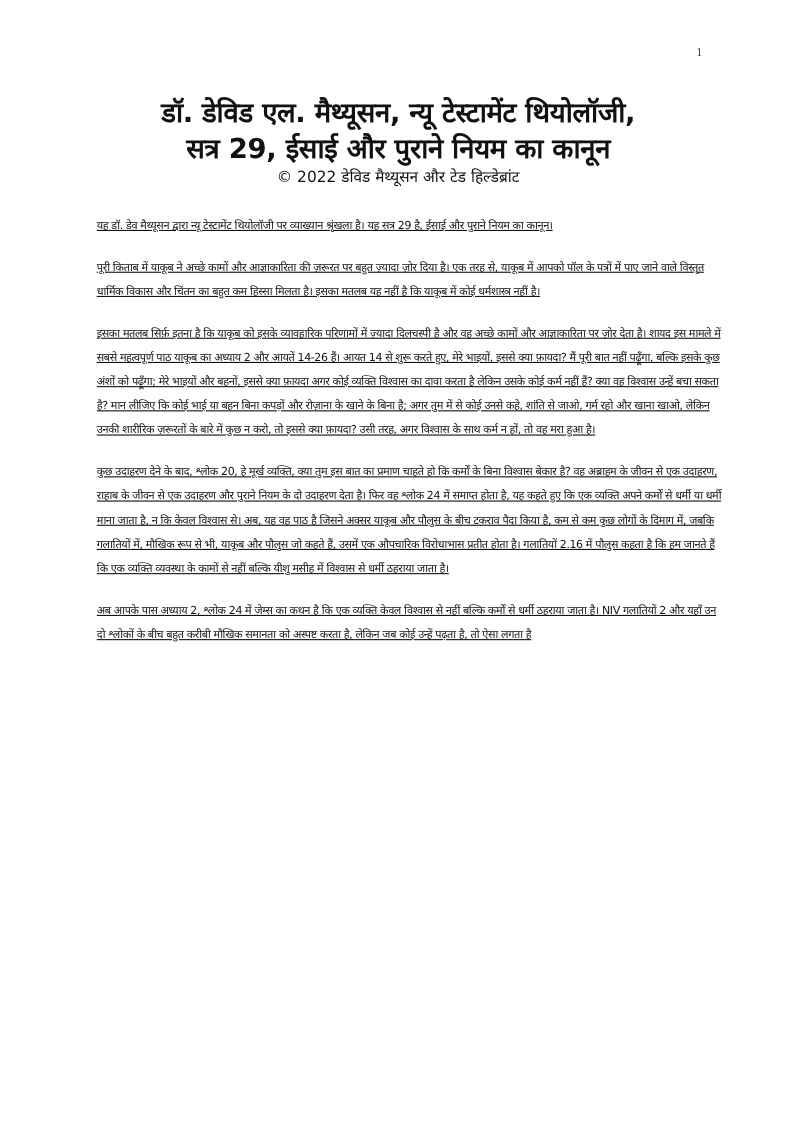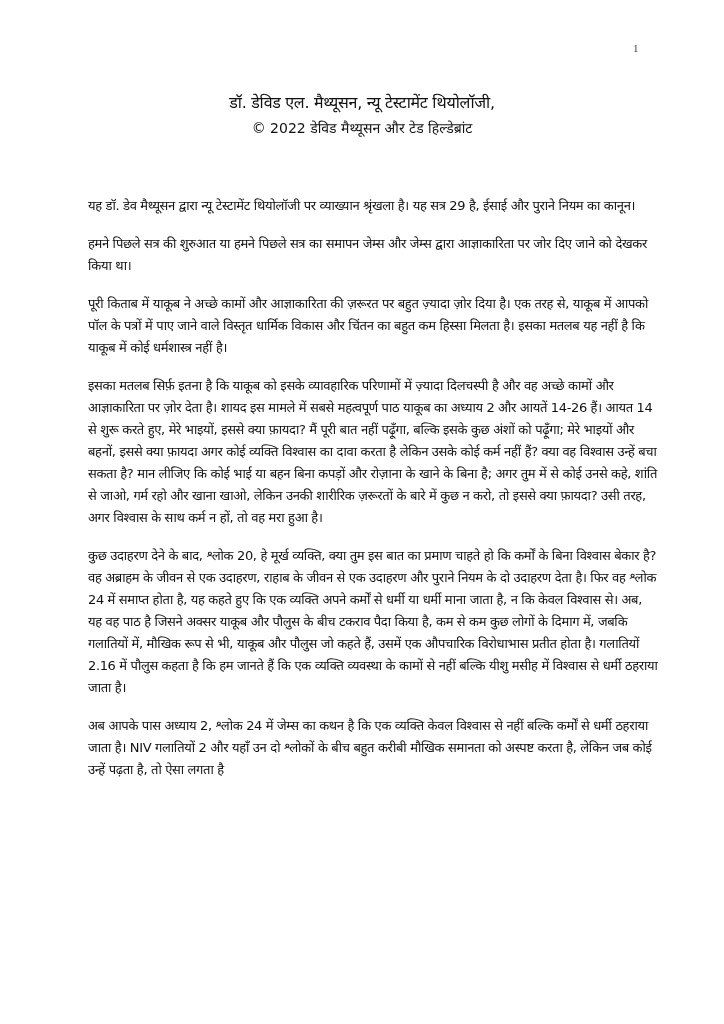--- a/index.html
+++ b/index.html
@@ -24,56 +24,57 @@
       color: #444444;
     }
     .title-block {
       position: absolute;
       top: 86px;
       left: 60px;
       width: 604px;
       text-align: center;
     }
     .title {
-      font-size: 16px;
-      font-weight: normal;
+      font-size: 25px;
+      font-weight: bold;
       line-height: 33px;
       margin: 0;
       letter-spacing: -0.3px;
     }
     .copyright {
       font-size: 14px;
       line-height: 18px;
       margin: 0;
     }
     .body {
       position: absolute;
       top: 195px;
       left: 88px;
       width: 570px;
     }
     .para {
-      font-size: 13px;
+      font-size: 10px;
       line-height: 22px;
       margin: 0 0 16px 0;
       letter-spacing: -0.35px;
+      text-decoration: underline;
     }
   </style>
 </head>
 <body>
 
 <div class="page-number">1</div>
 
 <div class="title-block">
   <h1 class="title">
     <span>डॉ. डेविड एल. मैथ्यूसन, न्यू टेस्टामेंट थियोलॉजी,</span><br>
+    <span>सत्र 29, ईसाई और पुराने नियम का कानून</span>
   </h1>
   <p class="copyright">© 2022 डेविड मैथ्यूसन और टेड हिल्डेब्रांट</p>
 </div>
 
 <div class="body">
   <p class="para">यह डॉ. डेव मैथ्यूसन द्वारा न्यू टेस्टामेंट थियोलॉजी पर व्याख्यान श्रृंखला है। यह सत्र 29 है, ईसाई और पुराने नियम का कानून।</p>
-  <p class="para">हमने पिछले सत्र की शुरुआत या हमने पिछले सत्र का समापन जेम्स और जेम्स द्वारा आज्ञाकारिता पर जोर दिए जाने को देखकर किया था।</p>
   <p class="para">पूरी किताब में याकूब ने अच्छे कामों और आज्ञाकारिता की ज़रूरत पर बहुत ज़्यादा ज़ोर दिया है। एक तरह से, याकूब में आपको पॉल के पत्रों में पाए जाने वाले विस्तृत धार्मिक विकास और चिंतन का बहुत कम हिस्सा मिलता है। इसका मतलब यह नहीं है कि याकूब में कोई धर्मशास्त्र नहीं है।</p>
   <p class="para">इसका मतलब सिर्फ़ इतना है कि याकूब को इसके व्यावहारिक परिणामों में ज़्यादा दिलचस्पी है और वह अच्छे कामों और आज्ञाकारिता पर ज़ोर देता है। शायद इस मामले में सबसे महत्वपूर्ण पाठ याकूब का अध्याय 2 और आयतें 14-26 हैं। आयत 14 से शुरू करते हुए, मेरे भाइयों, इससे क्या फ़ायदा? मैं पूरी बात नहीं पढ़ूँगा, बल्कि इसके कुछ अंशों को पढ़ूँगा; मेरे भाइयों और बहनों, इससे क्या फ़ायदा अगर कोई व्यक्ति विश्वास का दावा करता है लेकिन उसके कोई कर्म नहीं हैं? क्या वह विश्वास उन्हें बचा सकता है? मान लीजिए कि कोई भाई या बहन बिना कपड़ों और रोज़ाना के खाने के बिना है; अगर तुम में से कोई उनसे कहे, शांति से जाओ, गर्म रहो और खाना खाओ, लेकिन उनकी शारीरिक ज़रूरतों के बारे में कुछ न करो, तो इससे क्या फ़ायदा? उसी तरह, अगर विश्वास के साथ कर्म न हों, तो वह मरा हुआ है।</p>
   <p class="para">कुछ उदाहरण देने के बाद, श्लोक 20, हे मूर्ख व्यक्ति, क्या तुम इस बात का प्रमाण चाहते हो कि कर्मों के बिना विश्वास बेकार है? वह अब्राहम के जीवन से एक उदाहरण, राहाब के जीवन से एक उदाहरण और पुराने नियम के दो उदाहरण देता है। फिर वह श्लोक 24 में समाप्त होता है, यह कहते हुए कि एक व्यक्ति अपने कर्मों से धर्मी या धर्मी माना जाता है, न कि केवल विश्वास से। अब, यह वह पाठ है जिसने अक्सर याकूब और पौलुस के बीच टकराव पैदा किया है, कम से कम कुछ लोगों के दिमाग में, जबकि गलातियों में, मौखिक रूप से भी, याकूब और पौलुस जो कहते हैं, उसमें एक औपचारिक विरोधाभास प्रतीत होता है। गलातियों 2.16 में पौलुस कहता है कि हम जानते हैं कि एक व्यक्ति व्यवस्था के कामों से नहीं बल्कि यीशु मसीह में विश्वास से धर्मी ठहराया जाता है।</p>
   <p class="para">अब आपके पास अध्याय 2, श्लोक 24 में जेम्स का कथन है कि एक व्यक्ति केवल विश्वास से नहीं बल्कि कर्मों से धर्मी ठहराया जाता है। NIV गलातियों 2 और यहाँ उन दो श्लोकों के बीच बहुत करीबी मौखिक समानता को अस्पष्ट करता है, लेकिन जब कोई उन्हें पढ़ता है, तो ऐसा लगता है</p>
 </div>
 
 </body></html>

